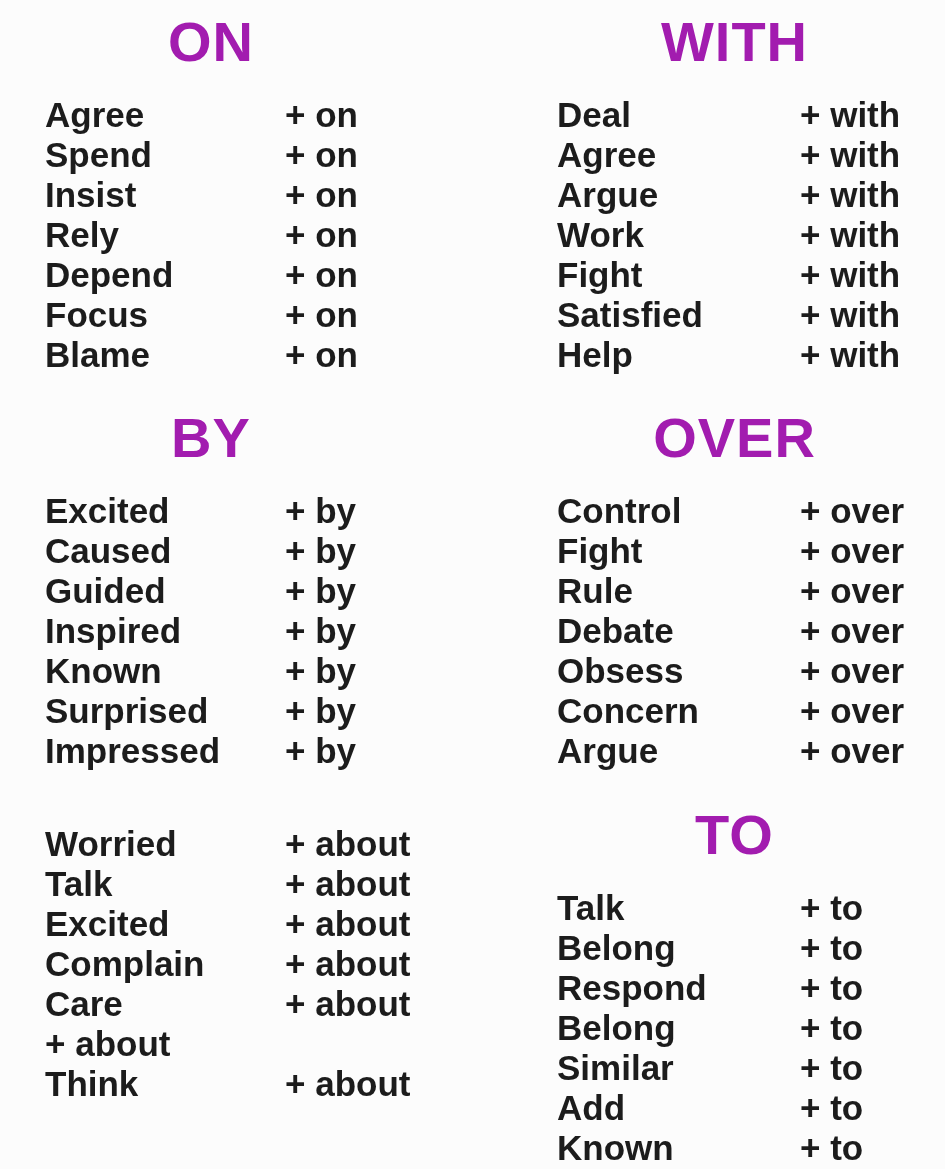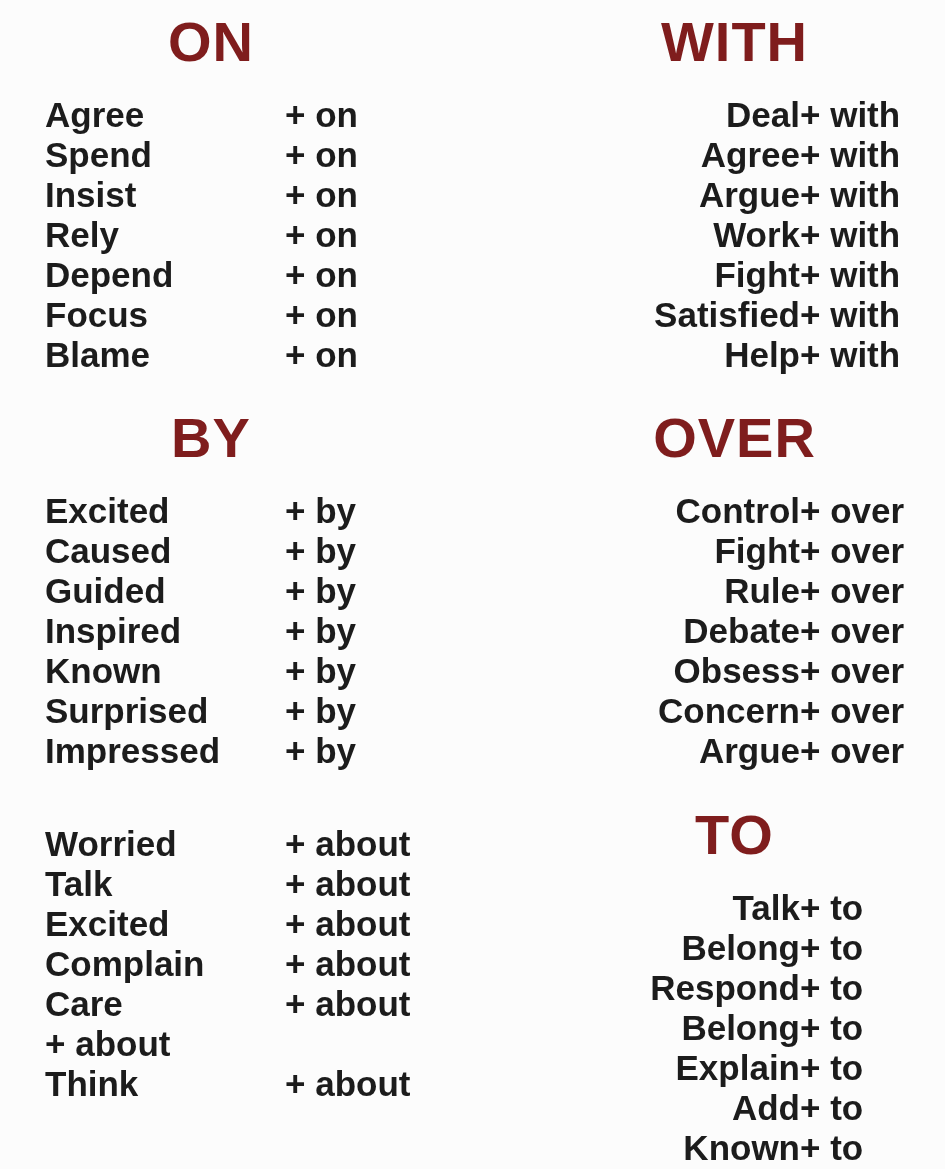--- a/index.html
+++ b/index.html
@@ -28,21 +28,21 @@
 
   .section.row0 { top: 10px;  }
   .section.row1 { top: 406px; }
   .section.row2 { top: 803px; }
 
   .section h2 {
     margin: 0;
     font-size: 56px;
     line-height: 64px;
     font-weight: bold;
-    color: #7f1d1d;
+    color: #a21caf;
     text-align: center;
     letter-spacing: 1px;
     white-space: nowrap;
   }
   .rows {
     margin-top: 21px;
   }
   .row {
     display: flex;
     height: 40px;
@@ -52,21 +52,20 @@
     color: #1c1c1c;
     white-space: nowrap;
   }
   .word {
     width: 240px;
     flex: 0 0 240px;
   }
   .section.right .word {
     width: 243px;
     flex: 0 0 243px;
-    text-align: right;
   }
   .prep {
     flex: 1;
   }
 </style>
 </head>
 <body>
 
 <div class="page">
 
@@ -251,21 +250,21 @@
         </div>
         <div class="row">
           <span class="word">Respond</span>
           <span class="prep">+ to</span>
         </div>
         <div class="row">
           <span class="word">Belong</span>
           <span class="prep">+ to</span>
         </div>
         <div class="row">
-          <span class="word">Explain</span>
+          <span class="word">Similar</span>
           <span class="prep">+ to</span>
         </div>
         <div class="row">
           <span class="word">Add</span>
           <span class="prep">+ to</span>
         </div>
         <div class="row">
           <span class="word">Known</span>
           <span class="prep">+ to</span>
         </div>

